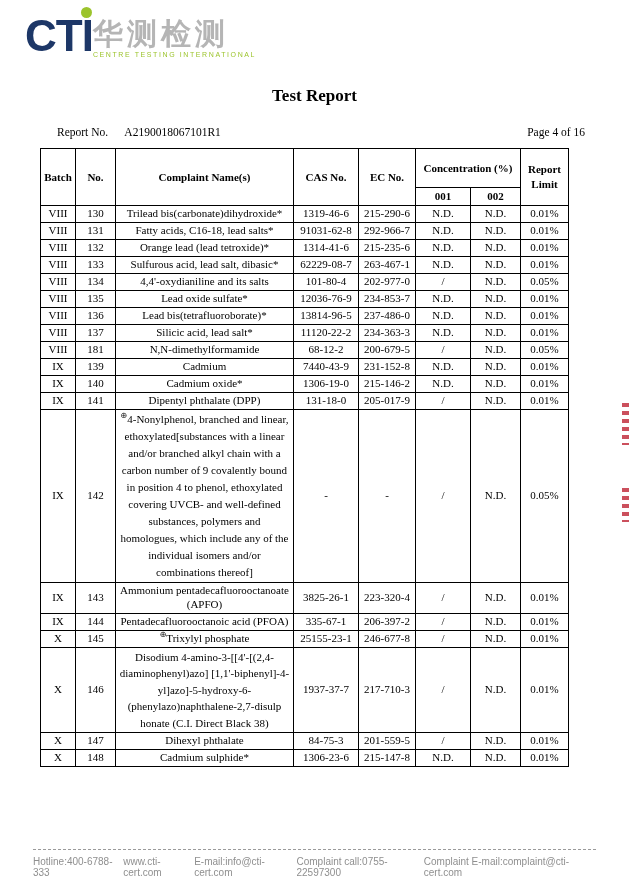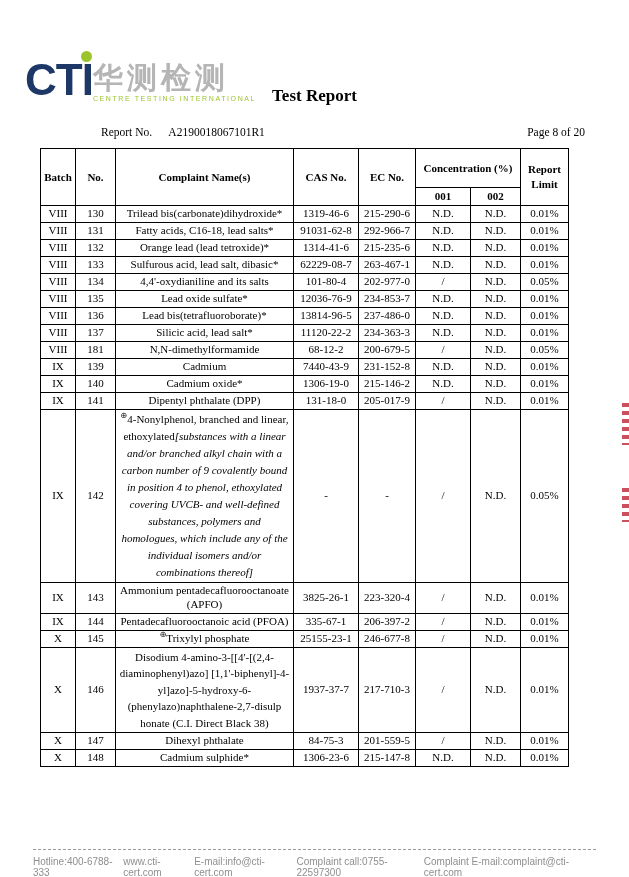--- a/index.html
+++ b/index.html
@@ -1,45 +1,45 @@
 <!DOCTYPE html>
 <html><head>
 <meta charset="utf-8">
 <style>
   html,body{margin:0;padding:0;}
   body{width:629px;height:877px;background:#fdfdfd;font-family:"Liberation Serif",serif;color:#000;}
   .page{position:relative;width:629px;height:877px;overflow:hidden;background:#fff;}
 
   
   .logo{position:absolute;top:14px;left:25px;display:flex;align-items:flex-end;}
-  .logo-cti{position:relative;font-family:"Liberation Sans",sans-serif;font-weight:bold;font-size:44px;line-height:44px;letter-spacing:-1px;color:#1d3767;margin-top:44px;}
+  .logo-cti{position:relative;font-family:"Liberation Sans",sans-serif;font-weight:bold;font-size:44px;line-height:44px;letter-spacing:-1px;color:#1d3767;}
   .logo-dot{position:absolute;top:-7px;right:1px;width:11px;height:11px;border-radius:50%;background:#9cc42c;}
   .logo-right{display:flex;flex-direction:column;}
   .logo-cn{font-size:30px;line-height:32px;color:#b5b5b5;letter-spacing:4px;font-family:"Liberation Sans",sans-serif;font-weight:bold;}
   .logo-tagline{font-family:"Liberation Sans",sans-serif;font-size:7px;letter-spacing:1.6px;color:#9cc42c;margin-top:1px;}
 
   
   .title{position:absolute;top:86px;left:0;width:629px;text-align:center;font-size:17px;font-weight:bold;}
   .report-line{position:absolute;top:126px;left:57px;width:528px;display:flex;justify-content:space-between;font-size:11.5px;}
-  .report-no-label{margin-right:14px;margin-left:44px;}
+  .report-no-label{margin-right:14px;}
 
   
   table{position:absolute;top:148px;left:40px;border-collapse:collapse;table-layout:fixed;width:528px;font-size:11px;border-radius:19px;}
   col.c-batch{width:35px;} col.c-no{width:40px;} col.c-name{width:178px;}
   col.c-cas{width:65px;}  col.c-ec{width:57px;}  col.c-001{width:55px;}
   col.c-002{width:50px;}  col.c-limit{width:48px;}
   th,td{border:1px solid #000;text-align:center;vertical-align:middle;padding:1px 3px;word-wrap:break-word;}
   th{font-size:11px;font-weight:bold;line-height:1.35;}
   thead tr.h1 th{height:36px;}
   thead tr.h2 th{height:14px;}
   tbody tr{height:17px;}
   tbody td{line-height:1.25;}
   td.wide-lines{line-height:1.55;}
   td.ml{line-height:1.5;}
-  .it{font-style:italic;}
+  .it{}
   sup{font-size:8px;line-height:0;}
 
   
   .stamp{position:absolute;right:0;width:7px;background:repeating-linear-gradient(180deg,#c23140 0 4px,rgba(255,255,255,0) 4px 8px);opacity:.85;}
   .stamp1{top:403px;height:42px;}
   .stamp2{top:488px;height:34px;}
 
   
   .footer{position:absolute;left:33px;right:33px;top:849px;border-top:1px dashed #9a9a9a;padding-top:6px;
           display:flex;justify-content:center;font-family:"Liberation Sans",sans-serif;font-size:10px;color:#8f8f8f;}
@@ -60,21 +60,21 @@
     </div>
   </div>
 
   <div class="title">Test Report</div>
 
   <div class="report-line">
     <div>
       <span class="report-no-label">Report No.</span>
       <span>A2190018067101R1</span>
     </div>
-    <div>Page 8 of 20</div>
+    <div>Page 4 of 16</div>
   </div>
 
   <table>
     <colgroup>
       <col class="c-batch">
         <col class="c-no">
         <col class="c-name">
         <col class="c-cas">
       <col class="c-ec">
         <col class="c-001">

